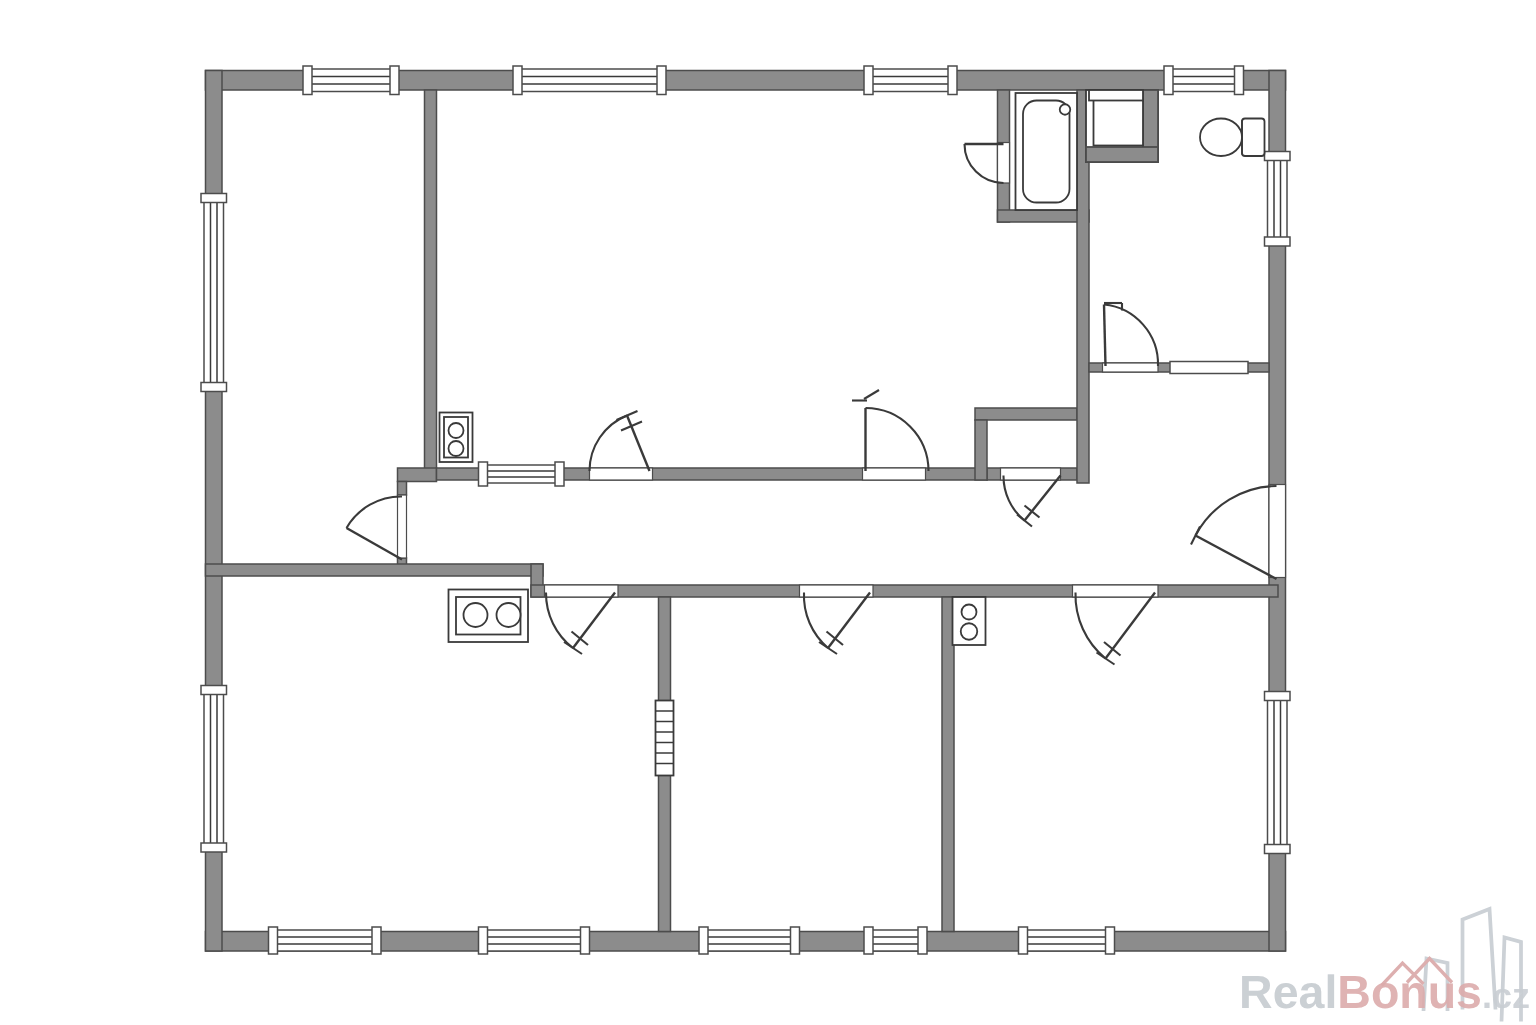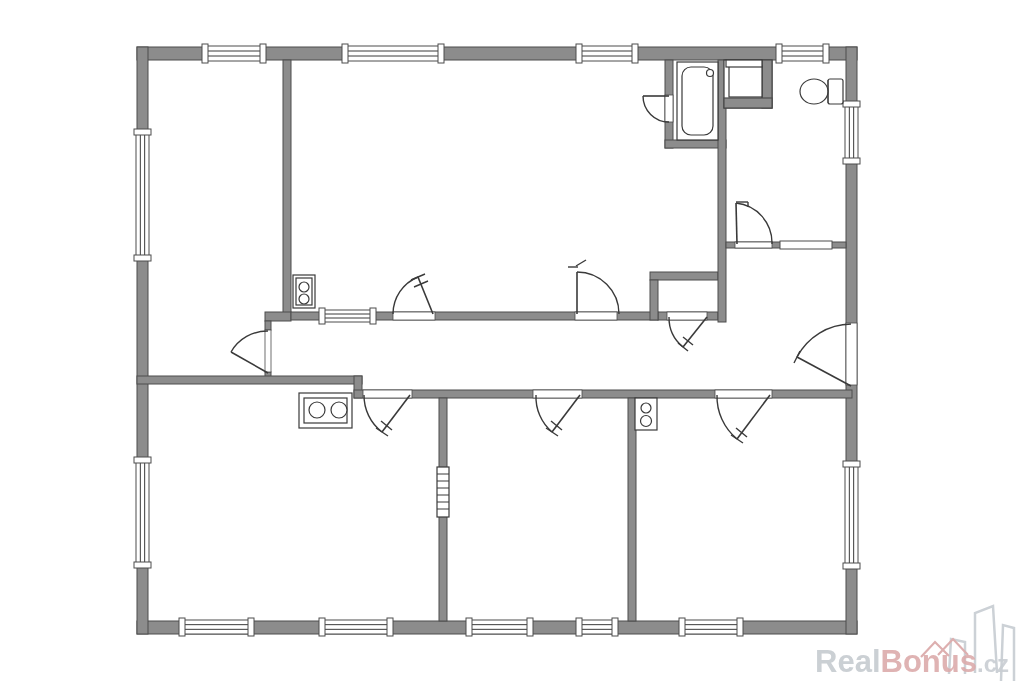--- a/index.html
+++ b/index.html
@@ -1,19 +1,19 @@
 <!DOCTYPE html>
 <html><head>
 <meta charset="utf-8">
 <style>
   html,body{margin:0;padding:0;background:#ffffff;}
   .stage{position:relative;width:1024px;height:683px;background:#ffffff;overflow:hidden;
          font-family:"Liberation Sans", sans-serif;}
   #plan{position:absolute;left:0;top:0;}
-  .watermark{position:absolute;right:15px;bottom:6px;text-align:right;line-height:1;
+  .watermark{position:absolute;right:4px;bottom:6px;text-align:right;line-height:1;
              font-weight:bold;font-size:31px;letter-spacing:0px;opacity:.9;
              font-family:"Liberation Sans", sans-serif;user-select:none;}
 </style>
 </head>
 <body>
 
 <div class="stage">
   <svg id="plan" width="1024" height="683" viewBox="0 0 1024 683">
       <rect x="137" y="47" width="720" height="13" fill="#8c8c8c" stroke="#4c4c4c" stroke-width="1"></rect>
       <rect x="137" y="621" width="720" height="13" fill="#8c8c8c" stroke="#4c4c4c" stroke-width="1"></rect>

